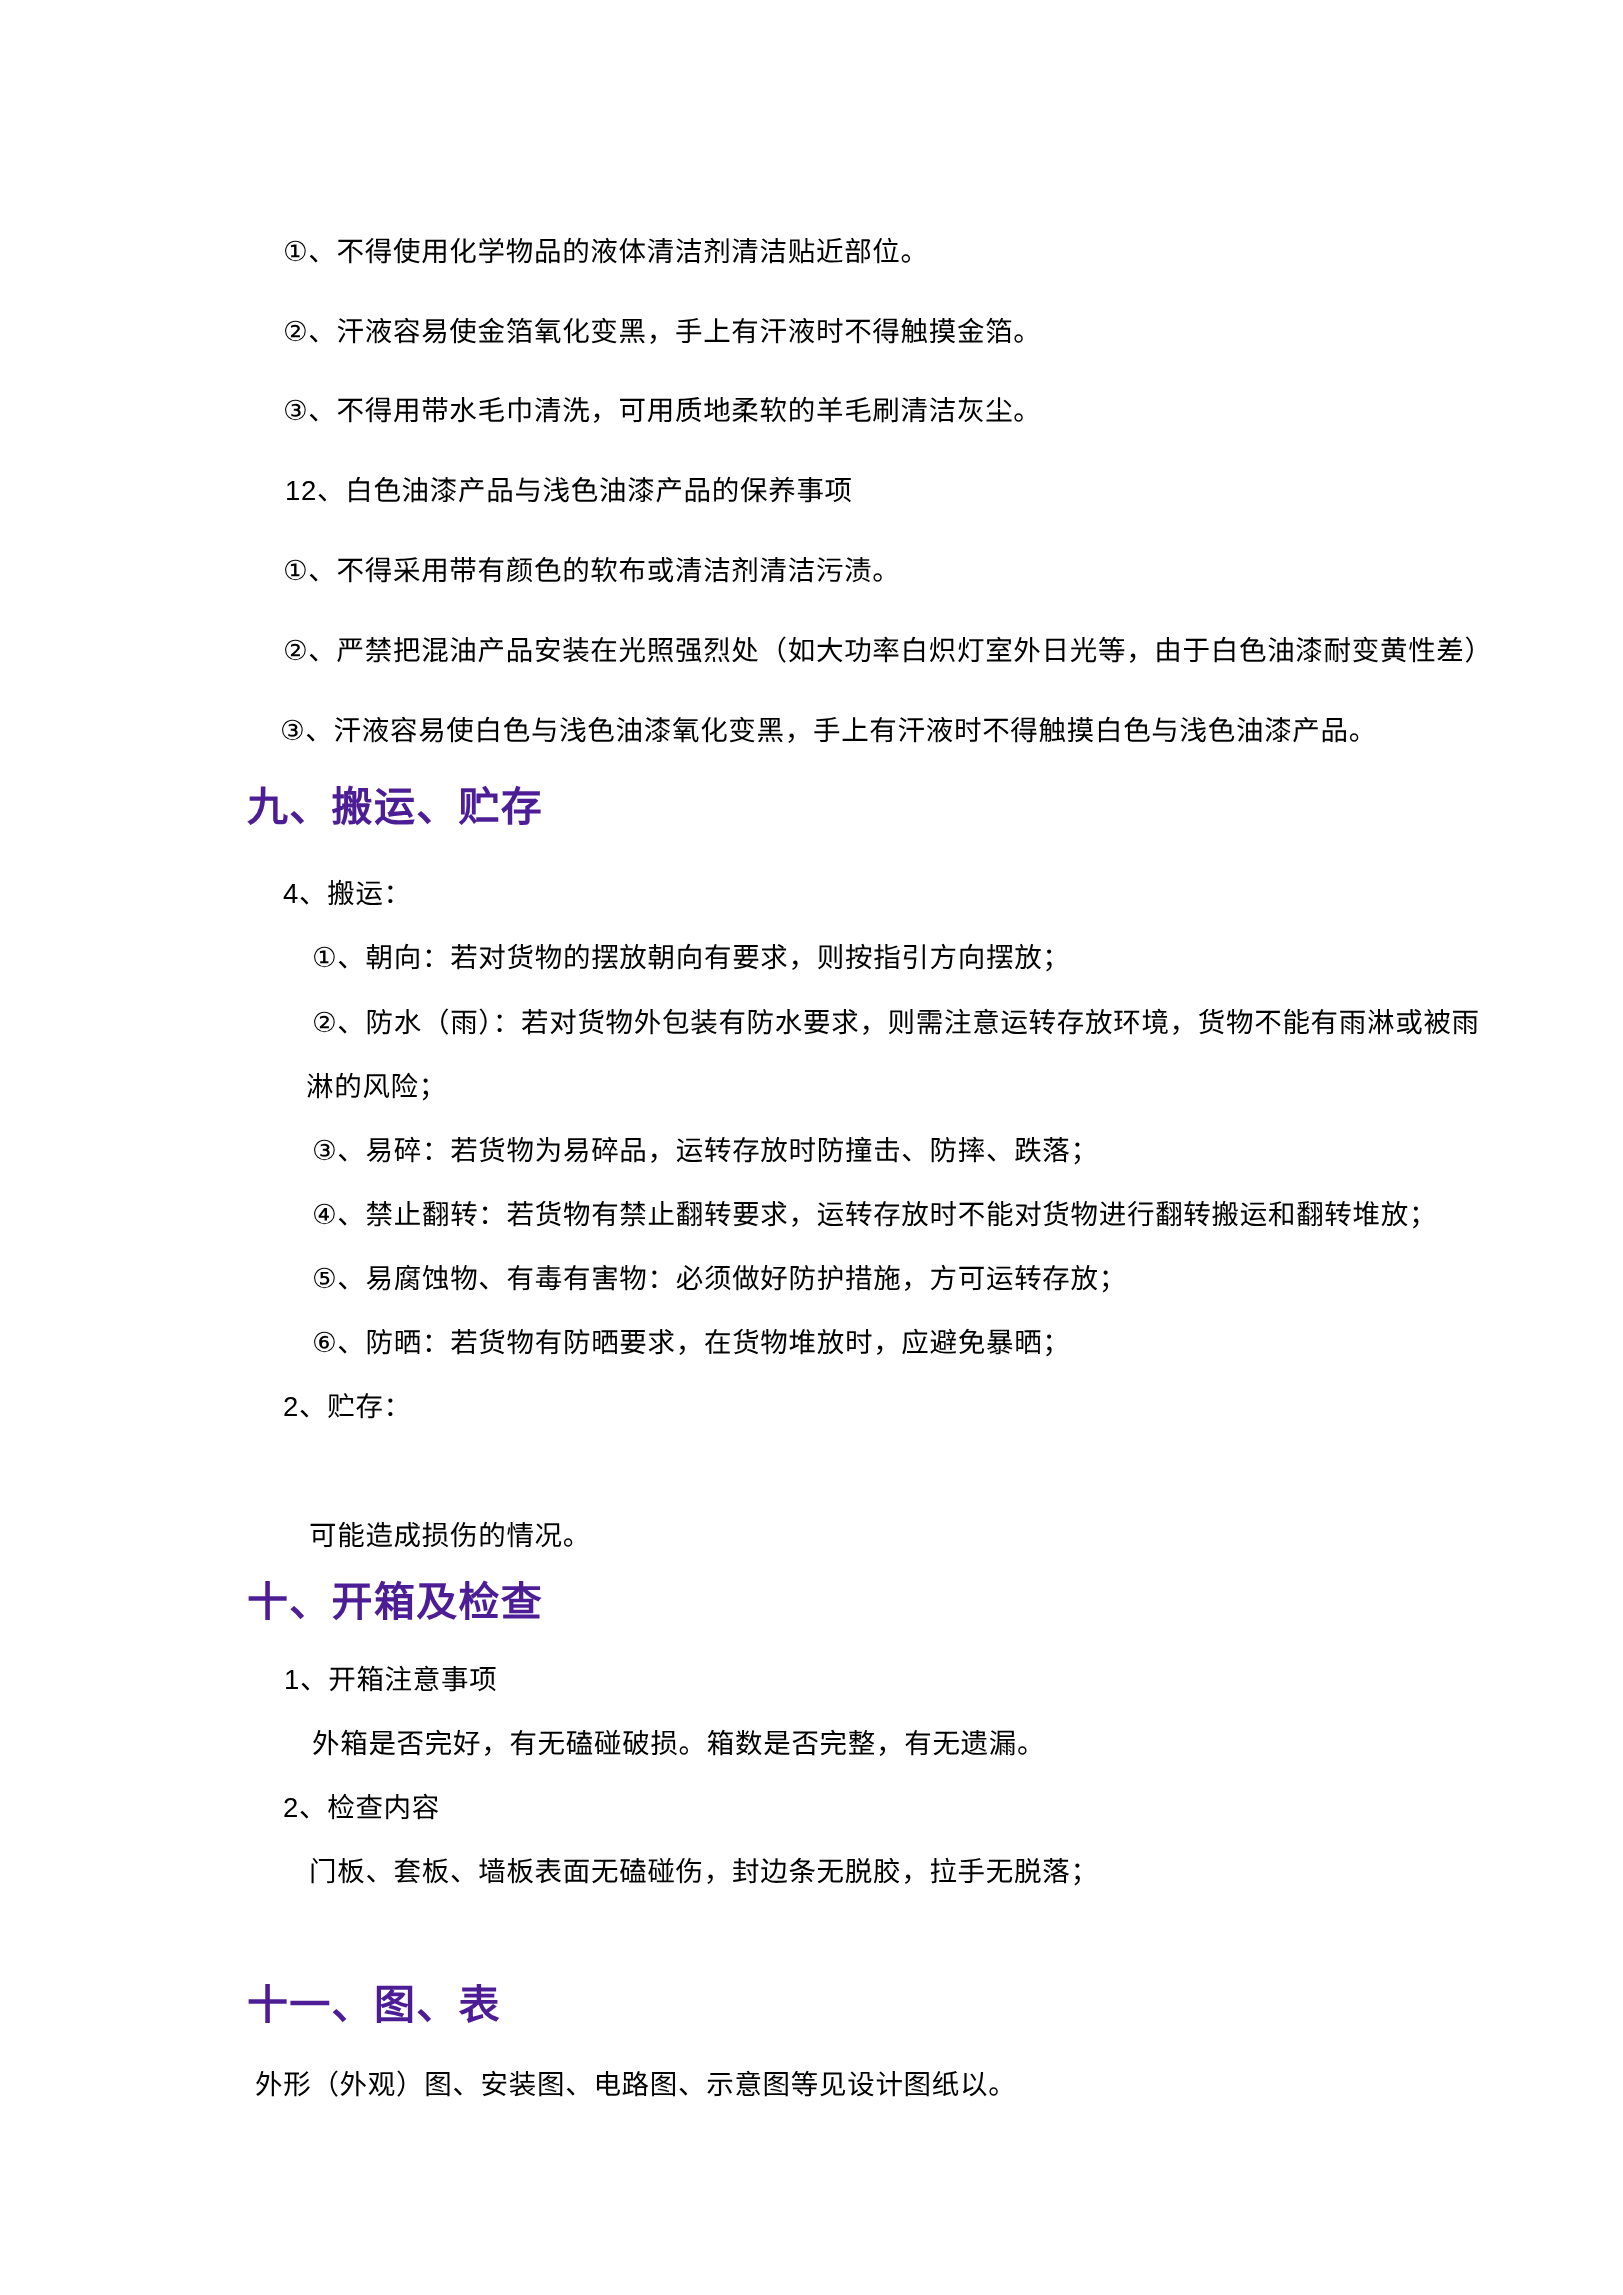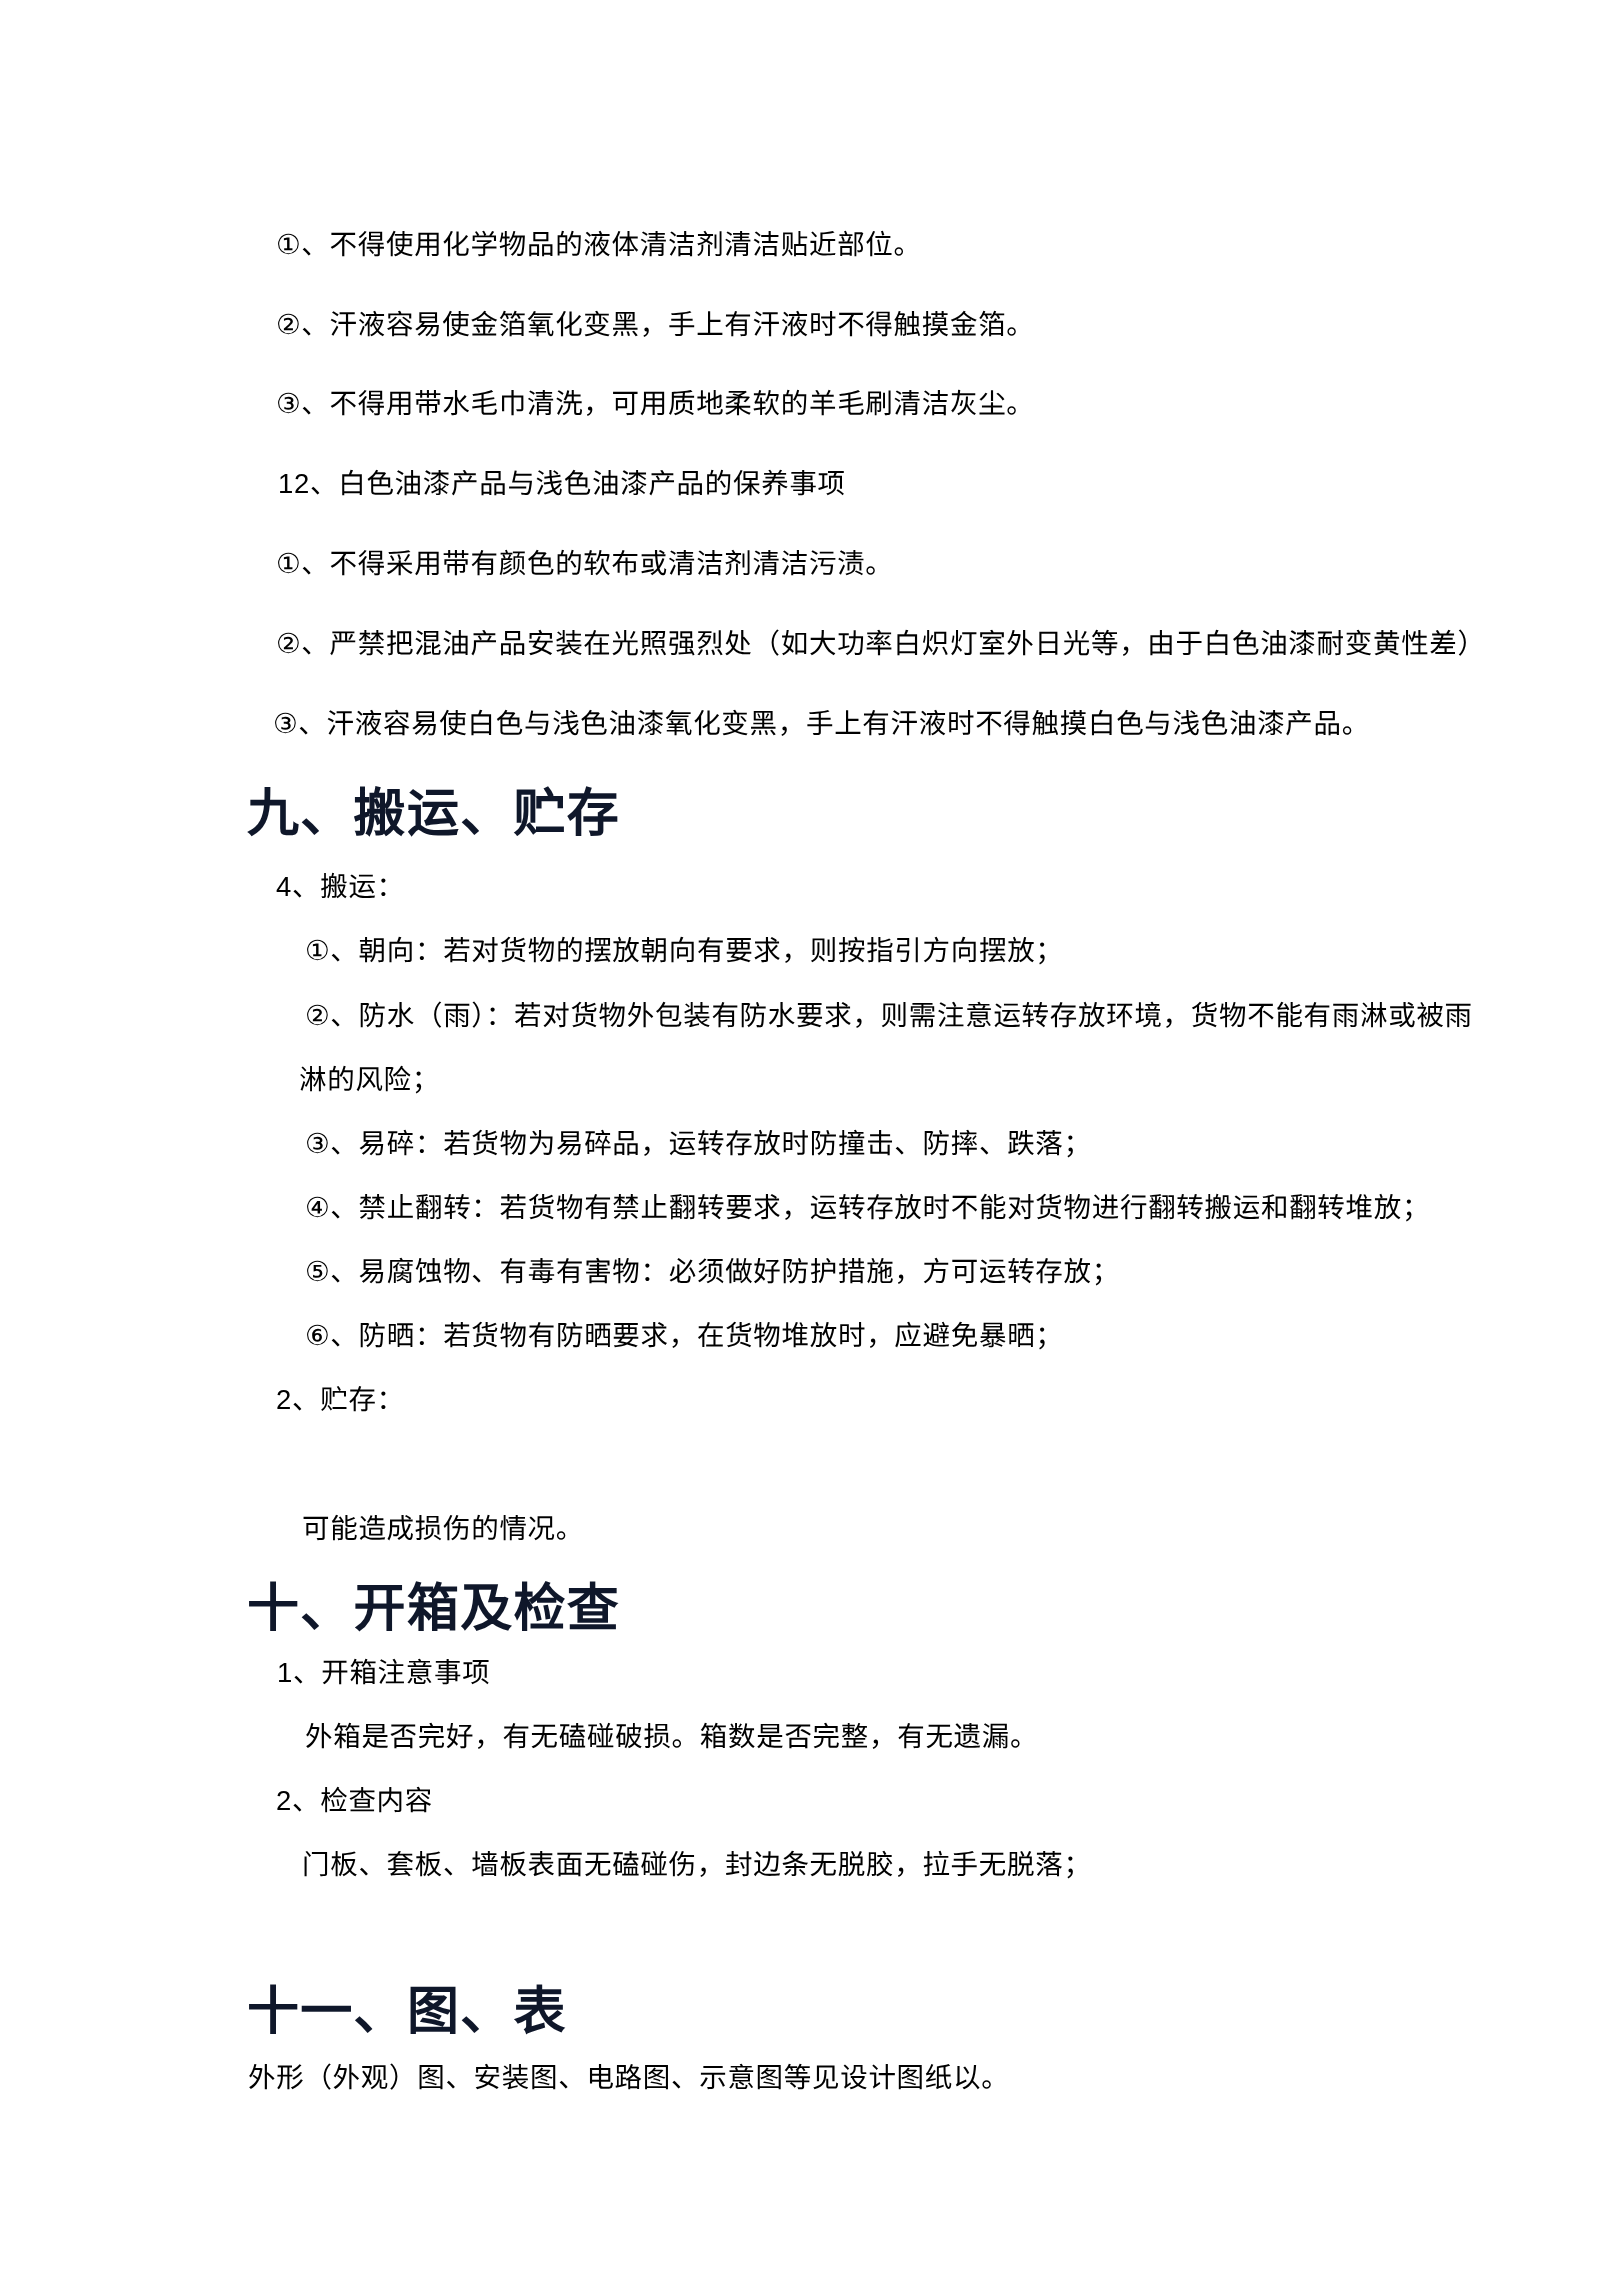--- a/index.html
+++ b/index.html
@@ -12,37 +12,37 @@
     width: 1623px;
     height: 2295px;
     margin: 0 auto;
     background: #ffffff;
     overflow: hidden;
     font-family: "Liberation Sans", "DejaVu Sans", sans-serif;
     color: #000000;
   }
   .line {
     position: absolute;
-    margin: 1px;
+    margin: 8px;
     white-space: nowrap;
     font-size: 27.5px;
     line-height: 1.18;
     letter-spacing: 0.7px;
     font-weight: 500;
     color: #000;
   }
   .heading {
     position: absolute;
     margin: 0;
     white-space: nowrap;
-    font-size: 52px;
+    font-size: 41px;
     line-height: 1.1;
     letter-spacing: 1.3px;
     font-weight: 700;
-    color: #0f172a;
+    color: #4c1d95;
   }
 </style>
 </head>
 <body>
 
 <div class="page">
 
   <p class="line" style="top:228px;left:275px">①、不得使用化学物品的液体清洁剂清洁贴近部位。</p>
   <p class="line" style="top:387px;left:275px">③、不得用带水毛巾清洗，可用质地柔软的羊毛刷清洁灰尘。</p>
   <p class="line" style="top:308px;left:275px">②、汗液容易使金箔氧化变黑，手上有汗液时不得触摸金箔。</p>

